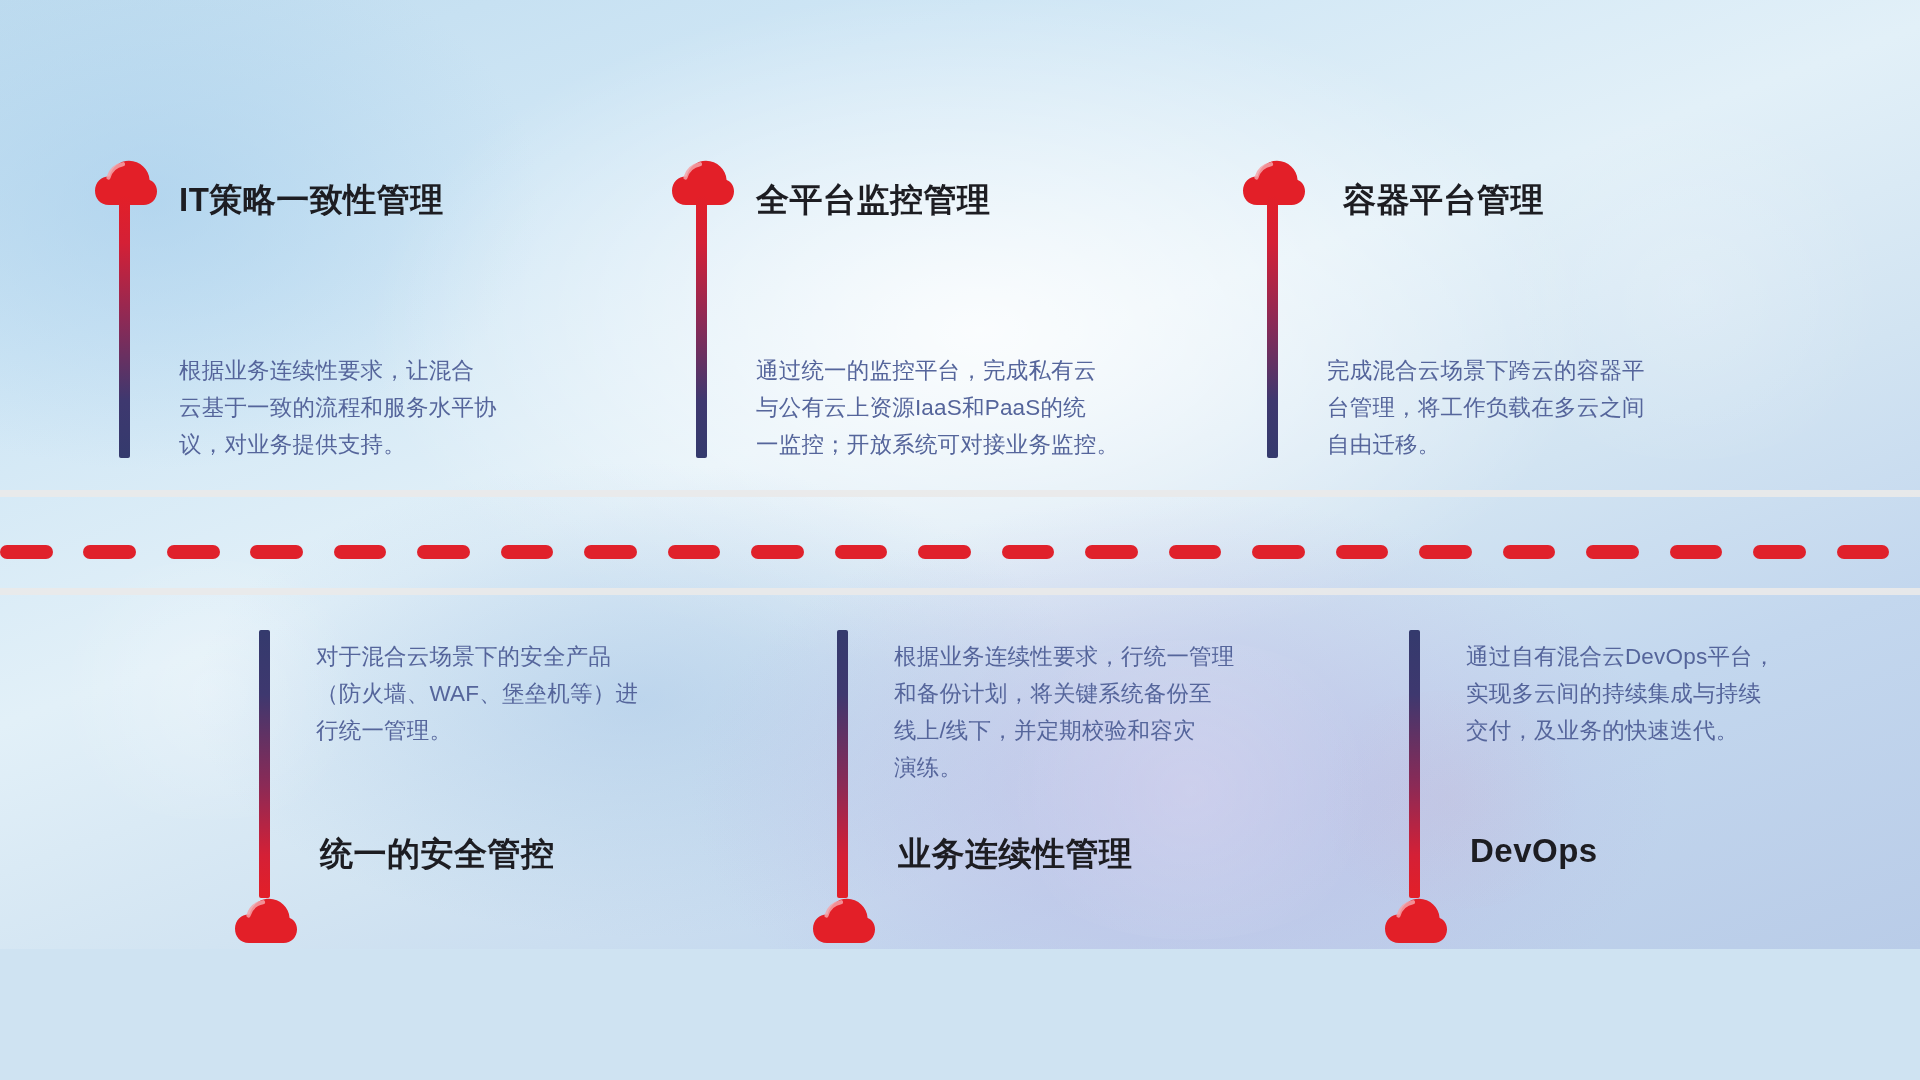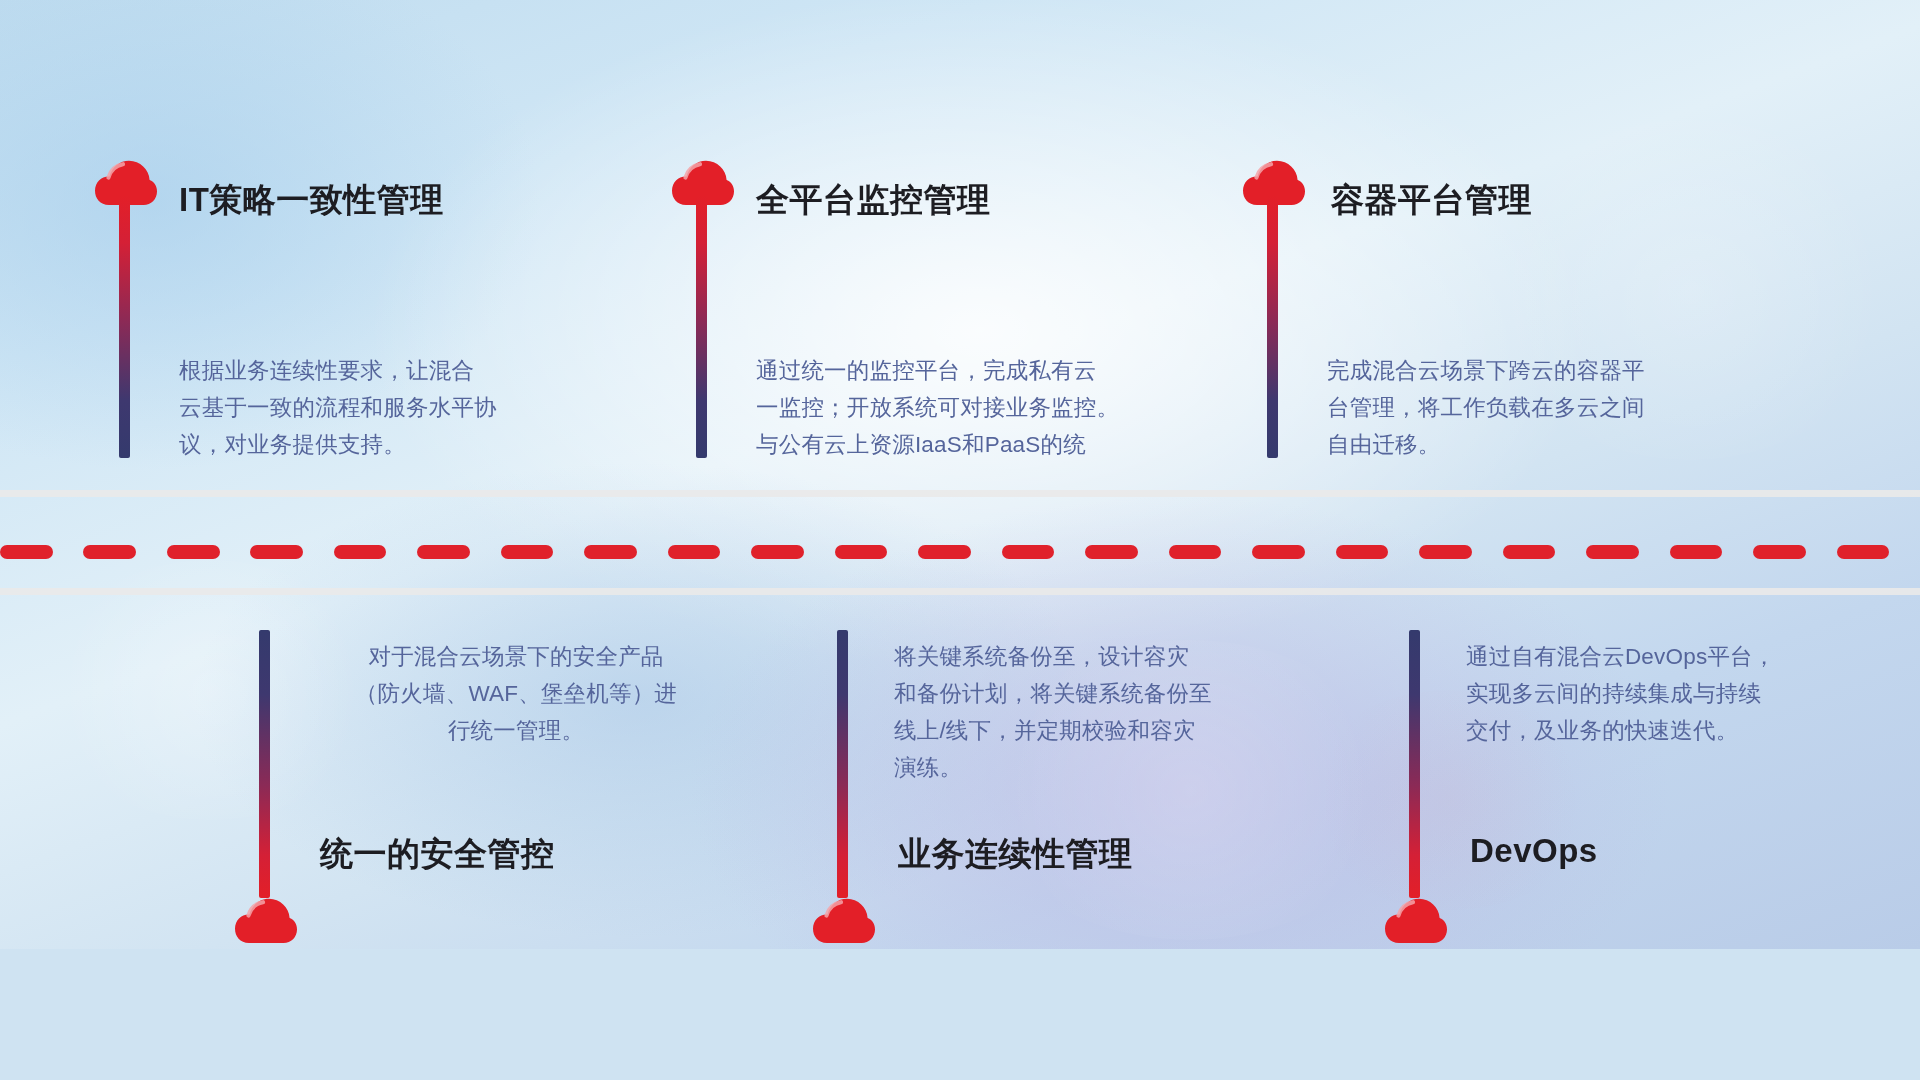--- a/index.html
+++ b/index.html
@@ -150,34 +150,34 @@
     <div class="cloud-icon" style="left:0px; top:160px;">
       <svg viewBox="0 0 62 46" width="62" height="46">
         <path d="M14 45 C5 45 0 38.5 0 30.5 C0 22 6.5 16 14.5 16.4 C17 7 25 0.8 34 0.8 C45 0.8 54 9.4 54.6 20 C59.4 21.8 62 26.4 62 31.4 C62 39 56 45 48.6 45 Z" fill="#e31f28"></path>
         <path d="M13.5 17.5 C15.5 10.5 21 5.5 28 4.2" stroke="#f4a3a8" stroke-width="4.2" stroke-linecap="round" fill="none" opacity="0.85"></path>
       </svg>
     </div>
     <div class="stem down" style="left:24px; top:196px; height:262px;"></div>
     <div class="col-title" style="left:84px; top:178px;">全平台监控管理</div>
     <div class="col-body" style="left:84px; top:352px;">
       <div>通过统一的监控平台，完成私有云</div>
+      <div>与公有云上资源IaaS和PaaS的统</div>
       <div>一监控；开放系统可对接业务监控。</div>
-      <div>与公有云上资源IaaS和PaaS的统</div>
     </div>
   </div>
 
   <div class="col" style="left:1243px; top:0;">
     <div class="cloud-icon" style="left:0px; top:160px;">
       <svg viewBox="0 0 62 46" width="62" height="46">
         <path d="M14 45 C5 45 0 38.5 0 30.5 C0 22 6.5 16 14.5 16.4 C17 7 25 0.8 34 0.8 C45 0.8 54 9.4 54.6 20 C59.4 21.8 62 26.4 62 31.4 C62 39 56 45 48.6 45 Z" fill="#e31f28"></path>
         <path d="M13.5 17.5 C15.5 10.5 21 5.5 28 4.2" stroke="#f4a3a8" stroke-width="4.2" stroke-linecap="round" fill="none" opacity="0.85"></path>
       </svg>
     </div>
     <div class="stem down" style="left:24px; top:196px; height:262px;"></div>
-    <div class="col-title" style="left:88px; top:178px;">容器平台管理</div>
+    <div class="col-title" style="left:100px; top:178px;">容器平台管理</div>
     <div class="col-body" style="left:84px; top:352px;">
       <div>完成混合云场景下跨云的容器平</div>
       <div>台管理，将工作负载在多云之间</div>
       <div>自由迁移。</div>
     </div>
   </div>
 
   <div class="rule top"></div>
   <div class="dashed-line">
       <div class="dash" style="left: 0px; width: 52.5913px; background: rgb(224, 33, 43);"></div>
@@ -200,38 +200,38 @@
       <div class="dash" style="left: 1419.13px; width: 52.5913px; background: rgb(224, 33, 43);"></div>
       <div class="dash" style="left: 1502.61px; width: 52.5913px; background: rgb(224, 33, 43);"></div>
       <div class="dash" style="left: 1586.09px; width: 52.5913px; background: rgb(224, 33, 43);"></div>
       <div class="dash" style="left: 1669.57px; width: 52.5913px; background: rgb(224, 33, 43);"></div>
       <div class="dash" style="left: 1753.04px; width: 52.5913px; background: rgb(224, 33, 43);"></div>
       <div class="dash" style="left: 1836.52px; width: 52.5913px; background: rgb(224, 33, 43);"></div>
     </div>
   <div class="rule bottom"></div>
 
   <div class="col" style="left:240px; top:0;">
-    <div class="col-body" style="left:76px; top:638px;text-align:center;">
+    <div class="col-body" style="left:76px; top:638px;">
       <div>对于混合云场景下的安全产品</div>
       <div>（防火墙、WAF、堡垒机等）进</div>
       <div>行统一管理。</div>
     </div>
     <div class="stem up" style="left:19px; top:630px; height:268px;"></div>
     <div class="col-title" style="left:80px; top:832px;">统一的安全管控</div>
     <div class="cloud-icon" style="left:-5px; top:898px;">
       <svg viewBox="0 0 62 46" width="62" height="46">
         <path d="M14 45 C5 45 0 38.5 0 30.5 C0 22 6.5 16 14.5 16.4 C17 7 25 0.8 34 0.8 C45 0.8 54 9.4 54.6 20 C59.4 21.8 62 26.4 62 31.4 C62 39 56 45 48.6 45 Z" fill="#e31f28"></path>
         <path d="M13.5 17.5 C15.5 10.5 21 5.5 28 4.2" stroke="#f4a3a8" stroke-width="4.2" stroke-linecap="round" fill="none" opacity="0.85"></path>
       </svg>
     </div>
   </div>
 
   <div class="col" style="left:818px; top:0;">
     <div class="col-body" style="left:76px; top:638px;">
-      <div>将关键系统备份至，设计容灾</div>
+      <div>根据业务连续性要求，行统一管理</div>
       <div>和备份计划，将关键系统备份至</div>
       <div>线上/线下，并定期校验和容灾</div>
       <div>演练。</div>
     </div>
     <div class="stem up" style="left:19px; top:630px; height:268px;"></div>
     <div class="col-title" style="left:80px; top:832px;text-align:right;">业务连续性管理</div>
     <div class="cloud-icon" style="left:-5px; top:898px;">
       <svg viewBox="0 0 62 46" width="62" height="46">
         <path d="M14 45 C5 45 0 38.5 0 30.5 C0 22 6.5 16 14.5 16.4 C17 7 25 0.8 34 0.8 C45 0.8 54 9.4 54.6 20 C59.4 21.8 62 26.4 62 31.4 C62 39 56 45 48.6 45 Z" fill="#e31f28"></path>
         <path d="M13.5 17.5 C15.5 10.5 21 5.5 28 4.2" stroke="#f4a3a8" stroke-width="4.2" stroke-linecap="round" fill="none" opacity="0.85"></path>

